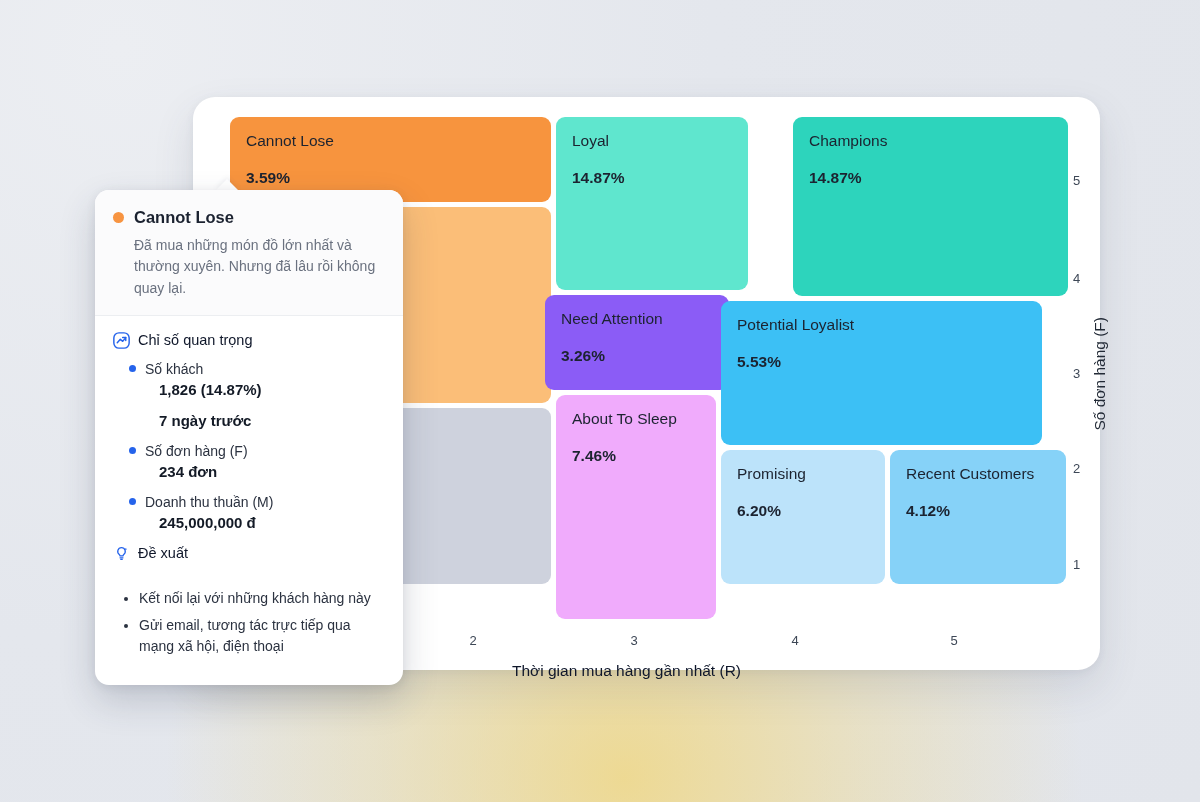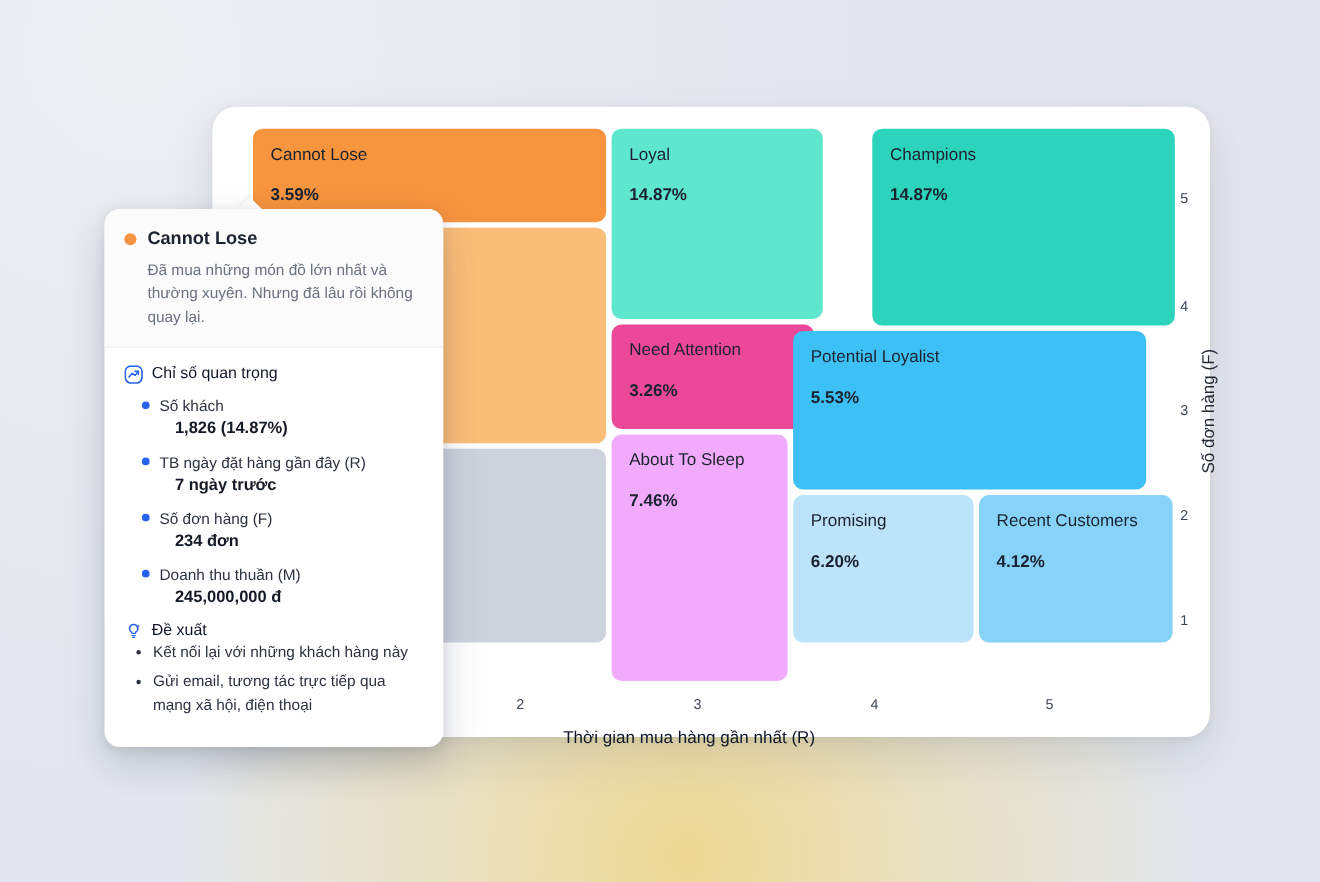--- a/index.html
+++ b/index.html
@@ -192,21 +192,21 @@
   }
   .metric-value {
     margin-left: 46px;
     margin-top: 4px;
     font-size: 15px;
     font-weight: bold;
     color: #131a26;
   }
   #rec-section { margin-top: 8px; }
   .rec-list {
-    margin: 0 0 0 0;
+    margin: 26px 0 0 0;
     padding-left: 26px;
     list-style: disc;
   }
   .rec-list li {
     font-size: 14px;
     line-height: 1.5;
     color: #2b3240;
     margin-bottom: 6px;
   }
   .icon-svg { display: block; }
@@ -226,21 +226,21 @@
         <div class="cell" style="left: 19px; top: 90px; width: 321px; height: 196px; background: rgb(251, 190, 120);"></div>
         <div class="cell" style="left: 19px; top: 291px; width: 321px; height: 176px; background: rgb(206, 210, 221);"></div>
         <div class="cell" style="left: 345px; top: 0px; width: 192px; height: 173px; background: rgb(95, 230, 206);">
           <div class="cell-label">Loyal</div>
           <div class="cell-value">14.87%</div>
         </div>
         <div class="cell" style="left: 582px; top: 0px; width: 275px; height: 179px; background: rgb(45, 212, 188);">
           <div class="cell-label">Champions</div>
           <div class="cell-value">14.87%</div>
         </div>
-        <div class="cell" style="left: 345px; top: 178px; width: 184px; height: 95px; background: #ec4899;">
+        <div class="cell" style="left: 334px; top: 178px; width: 184px; height: 95px; background: #8b5cf6;">
           <div class="cell-label">Need Attention</div>
           <div class="cell-value">3.26%</div>
         </div>
         <div class="cell" style="left: 510px; top: 184px; width: 321px; height: 144px; background: rgb(60, 192, 245);">
           <div class="cell-label">Potential Loyalist</div>
           <div class="cell-value">5.53%</div>
         </div>
         <div class="cell" style="left: 345px; top: 278px; width: 160px; height: 224px; background: #f0abfc;">
           <div class="cell-label">About To Sleep</div>
           <div class="cell-value">7.46%</div>
@@ -293,24 +293,20 @@
 
       <ul class="metric-list" id="metric-list">
           <li class="metric-item">
             <div class="metric-label-row">
               <span class="metric-bullet"></span>
               <span class="metric-label">Số khách</span>
             </div>
             <div class="metric-value">1,826 (14.87%)</div>
           </li>
           <li class="metric-item">
-            <div class="metric-label-row">
-              <span class="metric-bullet"></span>
-              <span class="metric-label">TB ngày đặt hàng gần đây (R)</span>
-            </div>
             <div class="metric-value">7 ngày trước</div>
           </li>
           <li class="metric-item">
             <div class="metric-label-row">
               <span class="metric-bullet"></span>
               <span class="metric-label">Số đơn hàng (F)</span>
             </div>
             <div class="metric-value">234 đơn</div>
           </li>
           <li class="metric-item">

